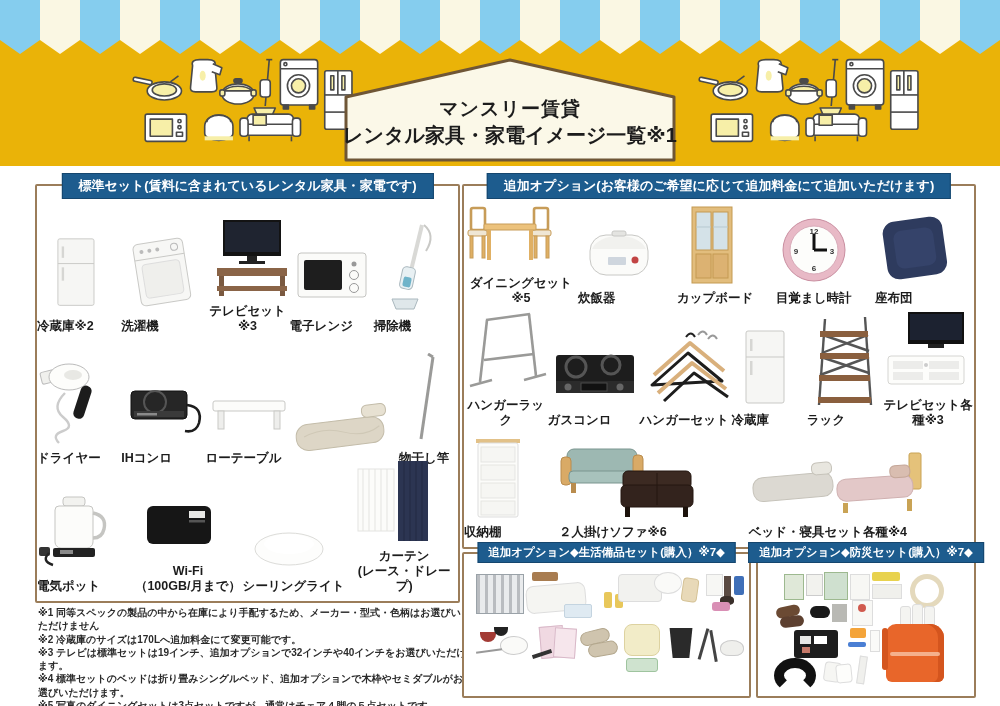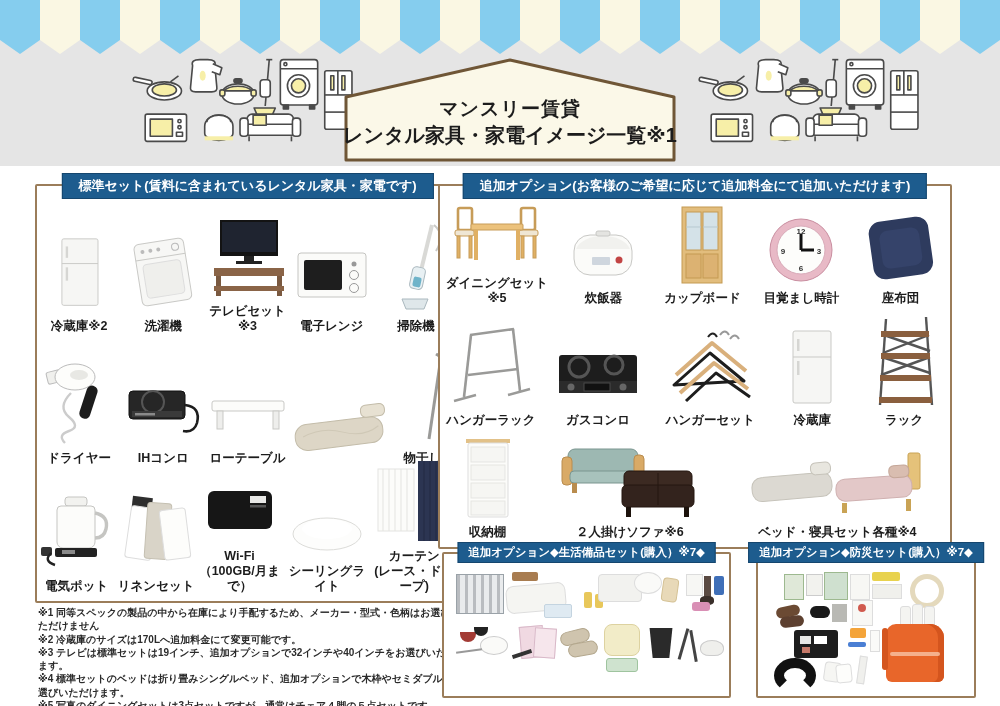--- a/index.html
+++ b/index.html
@@ -1,44 +1,44 @@
 <!DOCTYPE html>
 <html><head>
 <meta charset="utf-8">
 <style>
   html,body{margin:0;padding:0;background:#fff;}
   #page{position:relative;width:1000px;height:706px;background:#fff;overflow:hidden;
         font-family:"Liberation Sans","DejaVu Sans",sans-serif;color:#1c1c1c;}
   
-  .band{position:absolute;left:0;top:0;width:1000px;height:166px;background:#e5e5e5;}
+  .band{position:absolute;left:0;top:0;width:1000px;height:166px;background:#eab308;}
   .awning{position:absolute;left:0;top:0;width:1000px;height:54px;display:flex;}
   .awning i{flex:1;clip-path:polygon(0 0,100% 0,100% 74%,50% 100%,0 74%);}
   .awning i:nth-child(odd){background:#85cdee;}
   .awning i:nth-child(even){background:#faf7e3;}
   .appl{position:absolute;top:50px;width:232px;height:104px;}
   
   .banner{position:absolute;left:342px;top:56px;width:336px;height:108px;}
   .banner svg{position:absolute;left:0;top:0;}
   .banner .t1{position:absolute;left:0;top:40px;width:100%;text-align:center;
               font-size:19px;font-weight:800;letter-spacing:1px;}
   .banner .t2{position:absolute;left:0;top:66px;width:100%;text-align:center;
               font-size:20px;font-weight:800;}
   
   .panel{position:absolute;border:2px solid #9b7d5a;border-radius:2px;background:#fff;}
   .pill{position:absolute;left:50%;transform:translateX(-50%);top:-13px;background:#1d5c8e;
         color:#fff;font-weight:700;font-size:13px;padding:3px 16px;white-space:nowrap;
         border:1px solid #15466e;}
   .pill.small{font-size:11.5px;padding:2px 10px;top:-12px;}
   #std{left:35px;top:184px;width:421px;height:415px;}
-  #opt{left:438px;top:184px;width:510px;height:361px;}
-  #boxA{left:442px;top:552px;width:285px;height:142px;}
+  #opt{left:462px;top:184px;width:510px;height:361px;}
+  #boxA{left:462px;top:552px;width:285px;height:142px;}
   #boxB{left:756px;top:552px;width:216px;height:142px;}
   .rows{position:absolute;left:0;top:12px;right:0;bottom:0;display:flex;flex-direction:column;}
   .row{display:flex;align-items:flex-end;}
-  .cell{flex:1;display:flex;flex-direction:column;align-items:center;justify-content:flex-end;min-width:0;}
+  .cell{flex:1;display:flex;flex-direction:column;align-items:flex-start;justify-content:flex-end;min-width:0;}
   .ph{display:block;}
   .lbl{font-size:12.5px;font-weight:700;text-align:center;line-height:1.2;white-space:pre-line;
        margin-top:2px;padding-bottom:4px;}
   
   #footnotes{position:absolute;left:38px;top:606px;width:430px;}
   #footnotes div{font-size:10px;font-weight:700;color:#2b2b2b;line-height:1.33;}
   
   .collage{position:absolute;left:4px;right:4px;top:16px;bottom:4px;}
   .b{position:absolute;}
   .hidden-defs{position:absolute;width:0;height:0;overflow:hidden;}
@@ -257,29 +257,20 @@
             <rect x="26" y="8" width="22" height="9" rx="3" fill="#f2f2ef" stroke="#c5c5c2"></rect>
             <path d="M22 17 h30 a4 4 0 0 1 4 4 v32 a6 6 0 0 1 -6 6 h-26 a6 6 0 0 1 -6 -6 v-32 a4 4 0 0 1 4 -4 z" fill="#fcfcfa" stroke="#c5c5c2"></path>
             <path d="M56 24 q14 3 11 16 q-2 9 -11 9" fill="none" stroke="#c5c5c2" stroke-width="3.4"></path>
             <rect x="16" y="59" width="42" height="9" rx="2" fill="#222"></rect>
             <rect x="23" y="61" width="13" height="4" fill="#8a8a8a"></rect>
             <rect x="2" y="58" width="11" height="9" rx="2" fill="#333"></rect>
             <path d="M12 64 q-8 8 4 12" fill="none" stroke="#222" stroke-width="2.4"></path>
           </svg>
           <div class="lbl">電気ポット</div>
         </div>
-        <div class="cell">
-          <svg class="ph" width="80" height="86" viewBox="0 0 80 86">
-            <rect x="16" y="6" width="20" height="16" fill="#2e2e2e" transform="rotate(7 26 14)"></rect>
-            <rect x="12" y="16" width="26" height="52" rx="3" fill="#fff" stroke="#ddd" transform="rotate(8 25 42)"></rect>
-            <rect x="30" y="12" width="24" height="56" rx="3" fill="#d9d4c8" stroke="#c5c0b2" transform="rotate(4 42 40)"></rect>
-            <rect x="46" y="18" width="26" height="50" rx="3" fill="#fdfdfb" stroke="#ddd" transform="rotate(-7 59 43)"></rect>
-          </svg>
-          <div class="lbl">リネンセット</div>
-        </div>
         <div class="cell" style="flex:1.1">
           <svg class="ph" width="88" height="70" viewBox="0 0 88 70">
             <rect x="12" y="14" width="64" height="38" rx="6" fill="#161616"></rect>
             <rect x="54" y="19" width="16" height="7" fill="#e8e8e6"></rect>
             <rect x="54" y="28" width="16" height="2.5" fill="#555"></rect>
           </svg>
           <div class="lbl">Wi-Fi
 （100GB/月まで）</div>
         </div>
         <div class="cell" style="flex:1.1">
@@ -428,20 +419,34 @@
                 <line x1="15" y1="38" x2="61" y2="20"></line>
               <line x1="14" y1="42" x2="62" y2="58"></line>
                 <line x1="13" y1="60" x2="62" y2="42"></line>
             </g>
             <rect x="13" y="16" width="48" height="6" fill="#8a5f3e"></rect>
             <rect x="13" y="38" width="49" height="6" fill="#8a5f3e"></rect>
             <rect x="12" y="60" width="51" height="6" fill="#8a5f3e"></rect>
             <rect x="11" y="82" width="53" height="6" fill="#8a5f3e"></rect>
           </svg>
           <div class="lbl">ラック</div>
+        </div>
+        <div class="cell" style="flex:1.1">
+          <svg class="ph" width="88" height="88" viewBox="0 0 88 88">
+            <rect x="26" y="4" width="56" height="32" fill="#111"></rect>
+            <rect x="28" y="6" width="52" height="26" fill="#1c2230"></rect>
+            <rect x="46" y="36" width="16" height="4" fill="#222"></rect>
+            <rect x="6" y="48" width="76" height="28" rx="3" fill="#fdfdfb" stroke="#d5d5d2"></rect>
+            <rect x="11" y="53" width="30" height="8" fill="#ececea"></rect>
+              <rect x="47" y="53" width="30" height="8" fill="#ececea"></rect>
+            <rect x="11" y="64" width="30" height="8" fill="#ececea"></rect>
+              <rect x="47" y="64" width="30" height="8" fill="#ececea"></rect>
+            <circle cx="44" cy="57" r="2" fill="#ccc"></circle>
+          </svg>
+          <div class="lbl">テレビセット各種※3</div>
         </div>
       </div>
 
       <div class="row" style="height:112px">
         <div class="cell" style="flex:0.8">
           <svg class="ph" width="66" height="88" viewBox="0 0 66 88">
             <rect x="12" y="4" width="44" height="4" fill="#e2c188"></rect>
             <rect x="14" y="8" width="40" height="74" rx="2" fill="#fcfcfa" stroke="#ddd"></rect>
             <rect x="17" y="12" width="34" height="15" fill="#f6f6f3" stroke="#e5e5e2"></rect>
             <rect x="17" y="30" width="34" height="15" fill="#f6f6f3" stroke="#e5e5e2"></rect>

